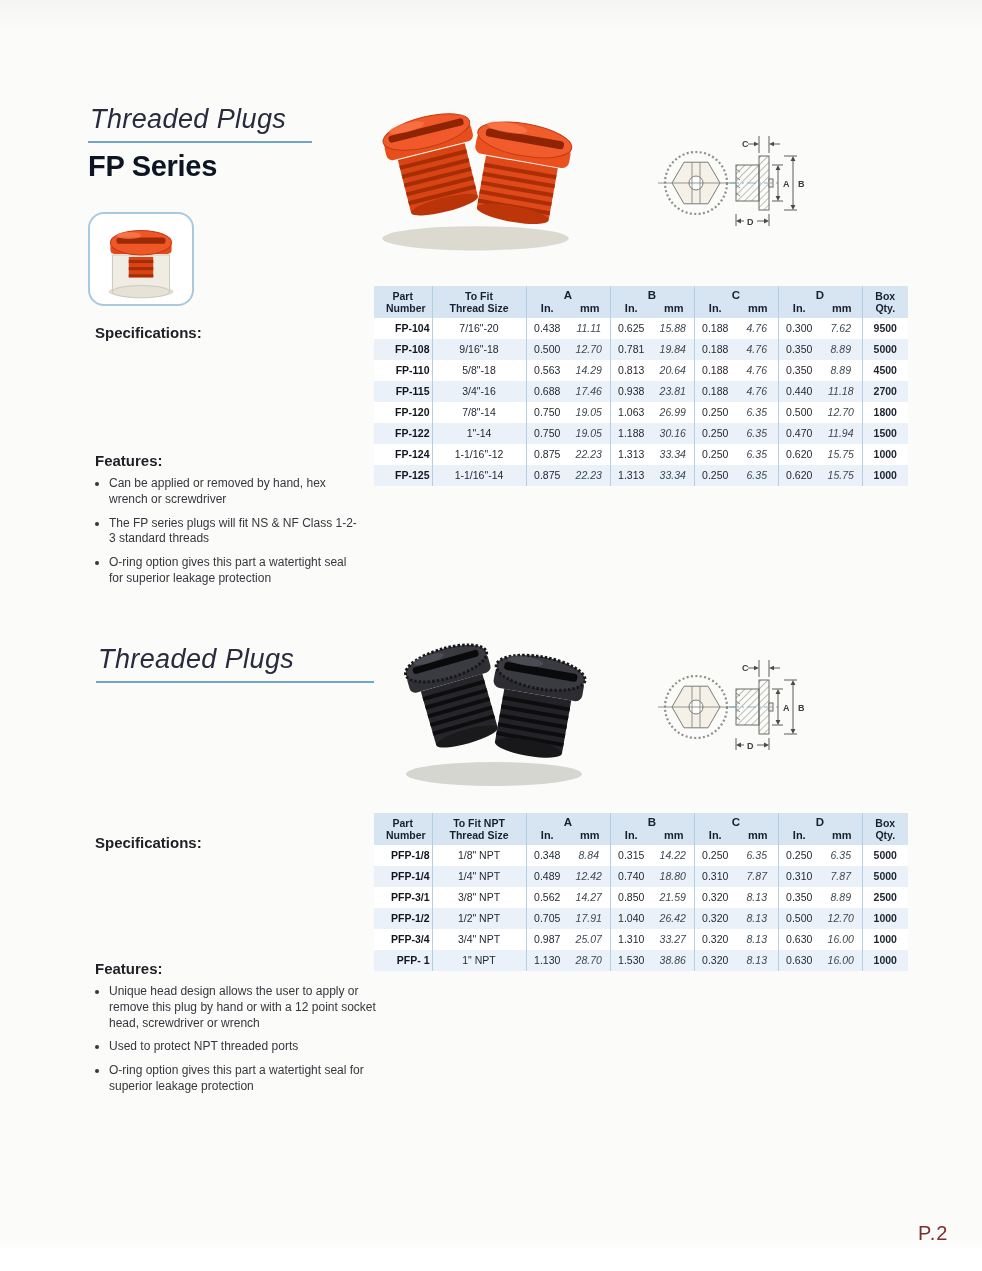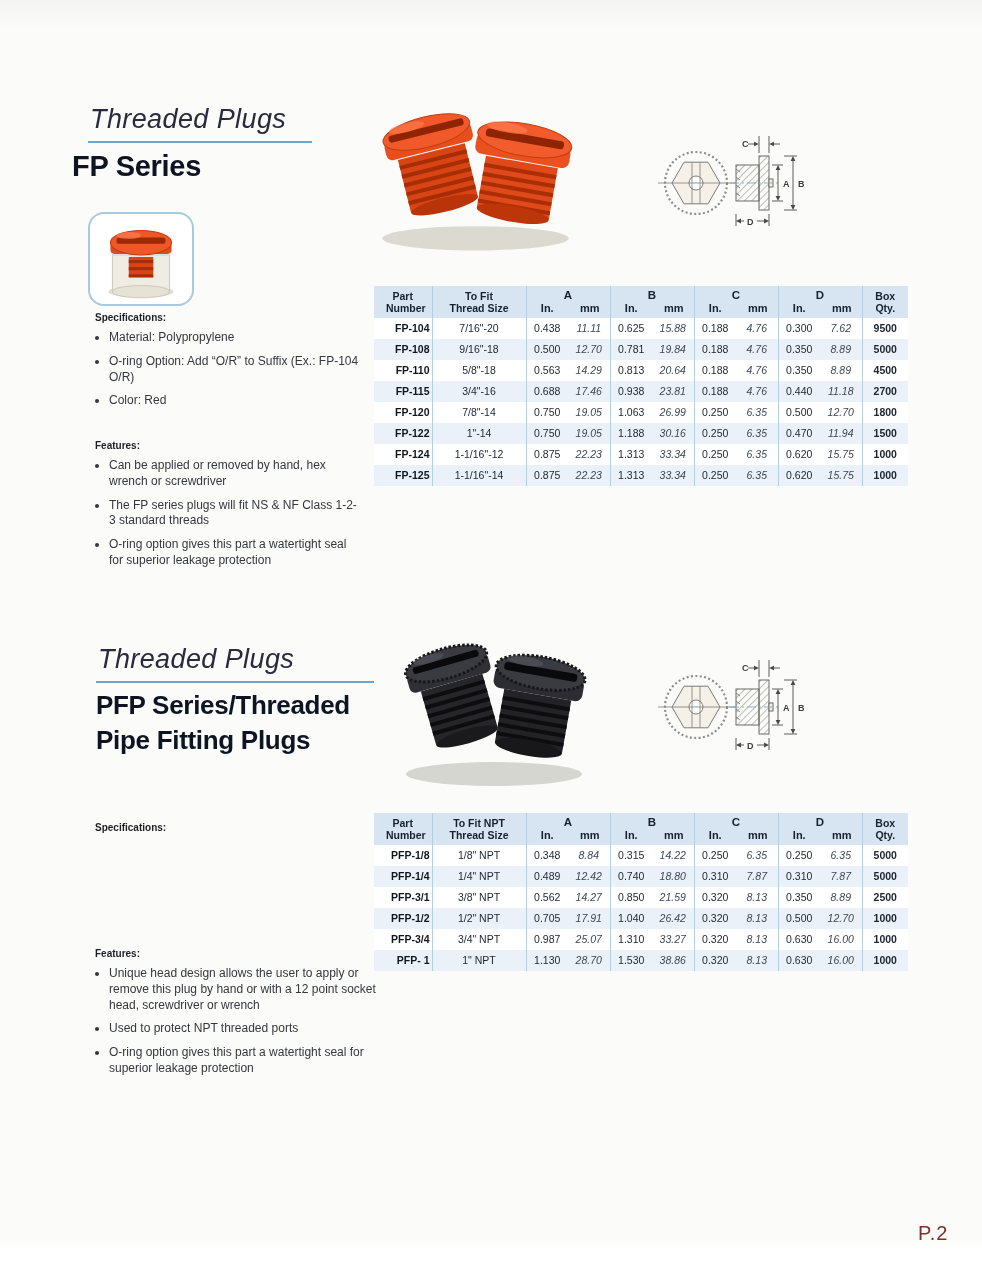--- a/index.html
+++ b/index.html
@@ -9,32 +9,32 @@
   .abs{position:absolute;}
 
   
   .eyebrow{font-size:27px;font-style:italic;color:#2a2a3e;letter-spacing:.4px;}
   .rule{height:2px;background:#6ea6cb;}
   .title{font-size:29px;font-weight:700;color:#0d1422;letter-spacing:-.3px;}
   .title2{font-size:26px;font-weight:700;color:#0d1422;letter-spacing:-.3px;}
 
   #s1-eyebrow{left:90px;top:104px;}
   #s1-rule{left:88px;top:141px;width:224px;}
-  #s1-title{left:72px;top:150px;}
+  #s1-title{left:88px;top:150px;}
   #s2-eyebrow{left:98px;top:644px;}
   #s2-rule{left:96px;top:681px;width:278px;}
   #s2-title1{left:96px;top:690px;}
   #s2-title2{left:96px;top:725px;}
 
   
   #thumb{left:88px;top:212px;width:102px;height:90px;border:2px solid #a9c9df;
          border-radius:16px;background:#fff;overflow:hidden;}
 
   
-  .blk h4{margin:0 0 7px 0;font-size:10px;font-weight:700;color:#1d1f24;}
+  .blk h4{margin:12px 0 7px 0;font-size:15px;font-weight:700;color:#1d1f24;}
   .blk ul{margin:0;padding-left:14px;list-style:disc;}
   .blk li{font-size:12px;color:#34373c;line-height:1.32;margin-bottom:8px;}
   #s1-specs{left:95px;top:312px;width:268px;}
   #s1-features{left:95px;top:440px;width:268px;}
   #s2-specs{left:95px;top:822px;width:292px;}
   #s2-features{left:95px;top:948px;width:296px;}
 
   
   #s1-photo{left:356px;top:90px;width:238px;height:168px;}
   #s2-photo{left:384px;top:618px;width:218px;height:178px;}
@@ -83,26 +83,20 @@
       <rect x="38" y="59" width="24" height="3" fill="#a72d05"></rect>
       <rect x="20" y="28" width="60" height="11" rx="4" fill="#e14a1b"></rect>
       <ellipse cx="50" cy="28" rx="30" ry="12" fill="#ef5726" stroke="#c23c12"></ellipse>
       <rect x="26" y="23" width="48" height="6" rx="2.5" fill="#9c2a06"></rect>
       <ellipse cx="38" cy="21" rx="12" ry="3.5" fill="#ff8054" opacity="0.65"></ellipse>
     </svg>
   </div>
 
   <div class="abs blk" id="s1-specs">
     <h4>Specifications:</h4>
-    <ul>
-
-    <li>Material: Polypropylene</li>
-        <li>O-ring Option: Add “O/R” to Suffix (Ex.: FP-104 O/R)</li>
-        <li>Color: Red</li>
-      </ul>
   </div>
 
   <div class="abs blk" id="s1-features">
     <h4>Features:</h4>
     <ul>
 
     <li>Can be applied or removed by hand, hex wrench or screwdriver</li>
         <li>The FP series plugs will fit NS &amp; NF Class 1-2-3 standard threads</li>
         <li>O-ring option gives this part a watertight seal for superior leakage protection</li>
       </ul>
@@ -340,22 +334,20 @@
         <td class="mm">6.35</td>
         <td class="sepL">0.620</td>
         <td class="mm">15.75</td>
         <td class="qty sepL">1000</td>
       </tr>
       </tbody>
   </table>
 
   <div class="abs eyebrow" id="s2-eyebrow">Threaded Plugs</div>
   <div class="abs rule" id="s2-rule"></div>
-  <div class="abs title2" id="s2-title1">PFP Series/Threaded</div>
-  <div class="abs title2" id="s2-title2">Pipe Fitting Plugs</div>
 
   <div class="abs blk" id="s2-specs">
     <h4>Specifications:</h4>
   </div>
 
   <div class="abs blk" id="s2-features">
     <h4>Features:</h4>
     <ul>
 
     <li>Unique head design allows the user to apply or remove this plug by hand or with a 12 point socket head, screwdriver or wrench</li>

